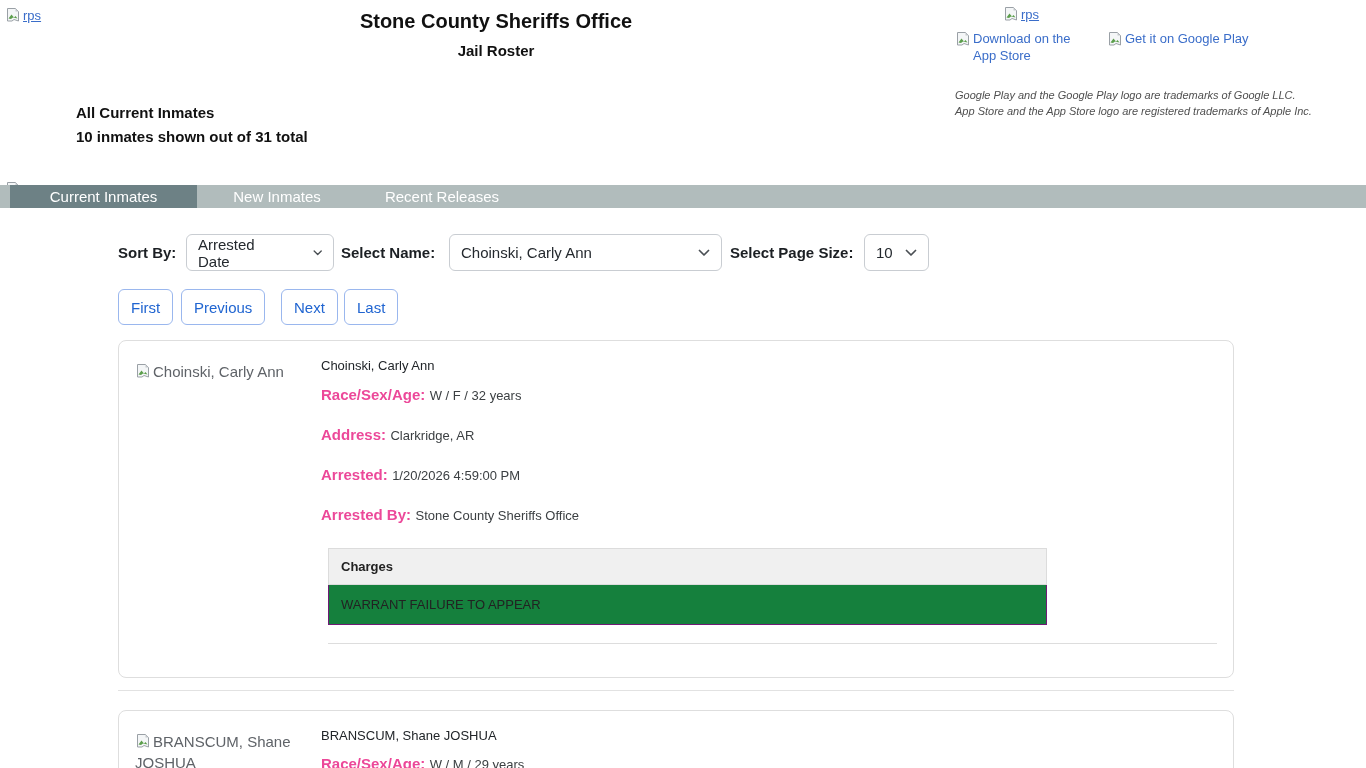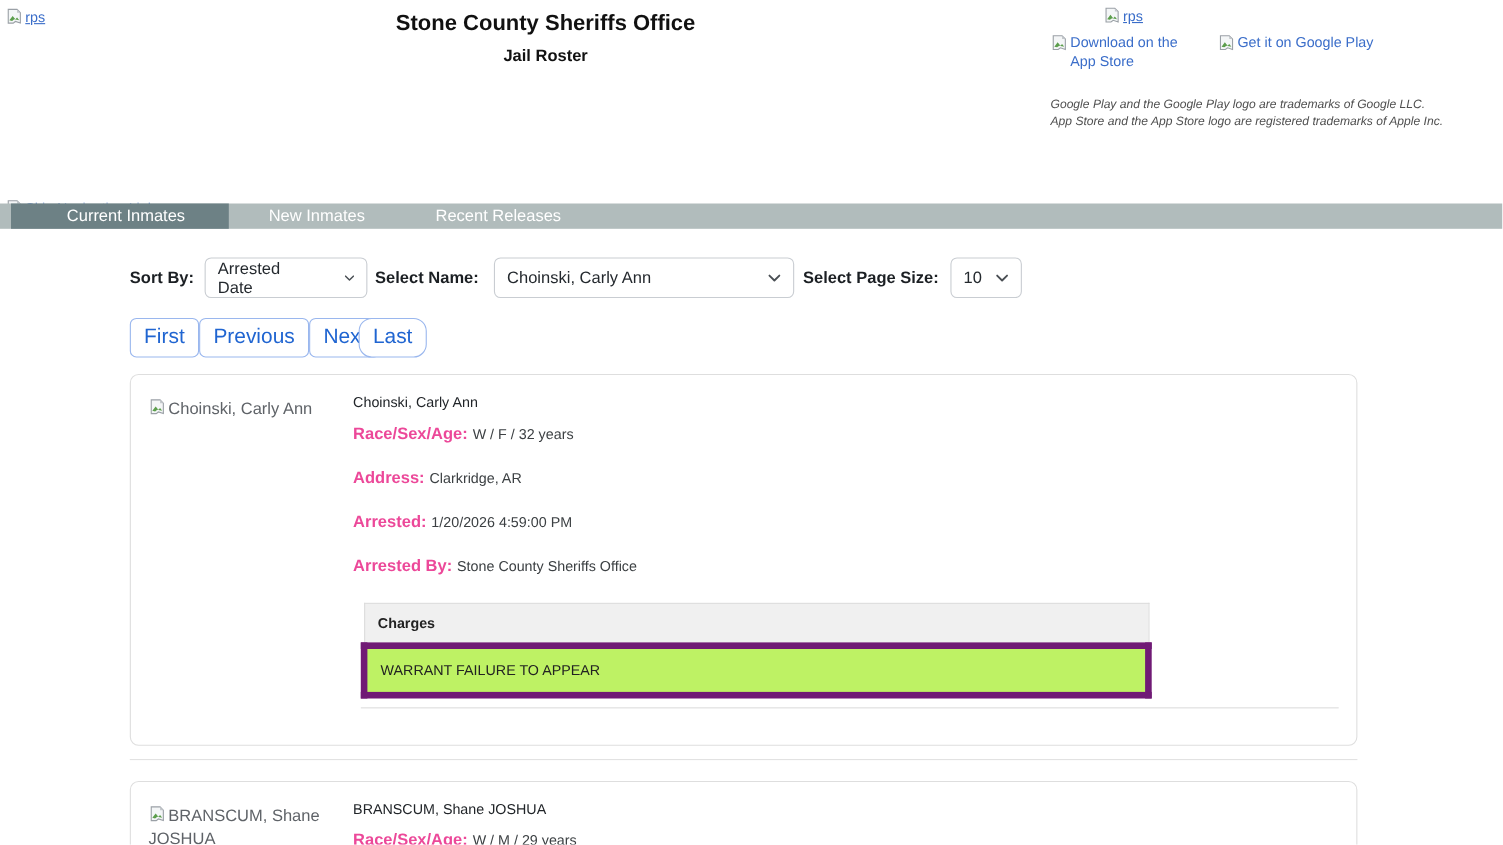--- a/index.html
+++ b/index.html
@@ -23,47 +23,47 @@
   .trademark{position:absolute;left:955px;top:87px;width:360px;font-size:11px;font-style:italic;color:#4f4f4f;line-height:16px;}
 
   .roster-head{position:absolute;left:76px;top:101px;font-size:15px;font-weight:bold;color:#111;line-height:24px;}
 
   .skiplink{position:absolute;left:5px;top:181px;}
 
   
   .tabstrip{position:absolute;left:0;top:185px;width:1366px;height:23px;background:#b1bcbc;display:flex;}
   .tabspacer{width:10px;}
   .tab{height:23px;display:flex;align-items:center;justify-content:center;font-size:15px;color:#fff;cursor:pointer;}
-  .tab.t1{width:187px;padding-left:11px;}
+  .tab.t1{width:187px;}
   .tab.t2{width:160px;}
   .tab.t3{width:170px;}
   .tab.active{background:#6d8185;}
 
   
   .ctl-label{position:absolute;font-size:15px;font-weight:bold;color:#1b1f23;line-height:37px;top:234px;}
   .sel{position:absolute;top:234px;height:35px;border:1px solid #c9cdd2;border-radius:6px;background:#fff;
        display:flex;align-items:center;justify-content:space-between;padding:0 11px;font-size:15px;color:#24292e;cursor:pointer;box-sizing:content-box;}
   .chev{margin-left:10px;}
 
   .pgbtn{position:absolute;top:289px;height:36px;border:1px solid #9ab7ee;border-radius:6px;background:#fff;
-         color:#2065d1;font-size:19px;font-family:"Liberation Sans",sans-serif;padding:0 12px;cursor:pointer;box-sizing:border-box;}
+         color:#2065d1;font-size:15px;font-family:"Liberation Sans",sans-serif;padding:0 12px;cursor:pointer;box-sizing:border-box;}
 
   
   .card{position:absolute;left:118px;width:1116px;border:1px solid #dedede;border-radius:8px;background:#fff;box-sizing:border-box;}
   .card1{top:340px;height:338px;}
   .card2{top:710px;height:130px;}
   .photo-alt{position:absolute;left:16px;top:20px;width:168px;font-size:15px;color:#5f6368;line-height:21px;cursor:pointer;}
   .photo-alt .brkicon{vertical-align:-2px;margin-right:2px;}
   .d-name{position:absolute;left:202px;top:17px;font-size:13px;color:#212529;cursor:pointer;}
   .d-row{position:absolute;left:202px;white-space:nowrap;}
   .d-label{font-size:15px;font-weight:bold;color:#ec4899;}
   .d-val{font-size:13px;color:#3c4043;}
   .charges{position:absolute;left:209px;top:207px;width:719px;border:1px solid #dcdcdc;border-collapse:collapse;}
   .charges th{background:#f0f0f0;border:1px solid #dcdcdc;text-align:left;font-size:13px;color:#222;padding:10px 12px;font-weight:bold;}
-  .charges td{background:#bef264;border:6px solid #701a75;font-size:13px;color:#222;padding:12px 12px;}
+  .charges td{background:#15803d;border:1px solid #701a75;font-size:13px;color:#222;padding:12px 12px;}
   .card-hr{position:absolute;left:209px;top:302px;width:889px;border-top:1px solid #ddd;height:0;}
   .between-hr{position:absolute;left:118px;top:690px;width:1116px;border-top:1px solid #e2e2e2;height:0;}
 </style>
 </head>
 <body>
 
 <svg width="0" height="0" style="position:absolute">
   <defs>
     <symbol id="brk" viewBox="0 0 16 16">
       <path d="M2.5 1.5 h8 l3 3 v9.5 l-4.5-1.5 -2 1.5 h-4.5 z" fill="#f4f6f7" stroke="#9aa0a6" stroke-width="1"></path>
@@ -112,20 +112,24 @@
           </svg>
         <span>Get it on Google Play</span>
       </a>
     </div>
   </div>
   <div class="trademark">
     <div>Google Play and the Google Play logo are trademarks of Google LLC.</div>
     <div>App Store and the App Store logo are registered trademarks of Apple Inc.</div>
   </div>
 
+  <div class="roster-head">
+    <div>All Current Inmates</div>
+    <div>10 inmates shown out of 31 total</div>
+  </div>
 
   <a class="alink skiplink">
     <svg class="brkicon" width="16" height="16">
         <use href="#brk"></use>
       </svg>
     <span>Skip Navigation Links</span>
   </a>
 
   <div class="tabstrip">
     <div class="tabspacer"></div>
@@ -160,21 +164,21 @@
   <div class="sel" style="left:864px;width:41px;">
     <span>10</span>
     <svg class="chev" width="12" height="8">
         <use href="#chevdn"></use>
       </svg>
   </div>
 
   <button class="pgbtn" style="left:118px;">First</button>
   <button class="pgbtn" style="left:181px;">Previous</button>
   <button class="pgbtn" style="left:281px;">Next</button>
-  <button class="pgbtn" style="left:326px;border-radius:12px;">Last</button>
+  <button class="pgbtn" style="left:344px;">Last</button>
 
   <div class="card card1">
     <div class="photo-alt">
       <svg class="brkicon" width="16" height="16">
           <use href="#brk"></use>
         </svg><span>Choinski, Carly Ann</span>
     </div>
     <div class="d-name">Choinski, Carly Ann</div>
     <div class="d-row" style="top:45px;">
       <span class="d-label">Race/Sex/Age:</span>

